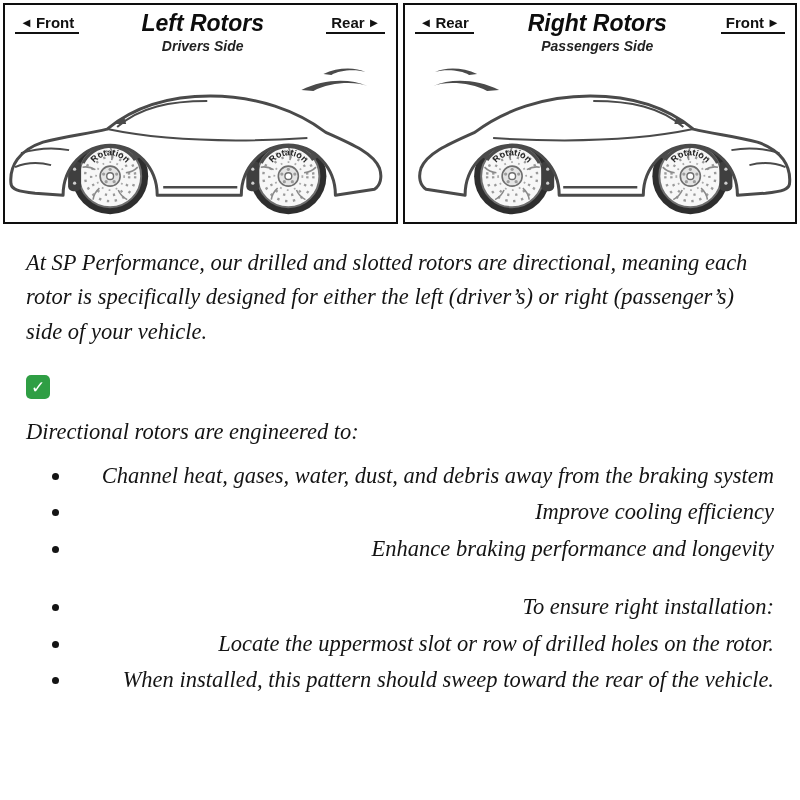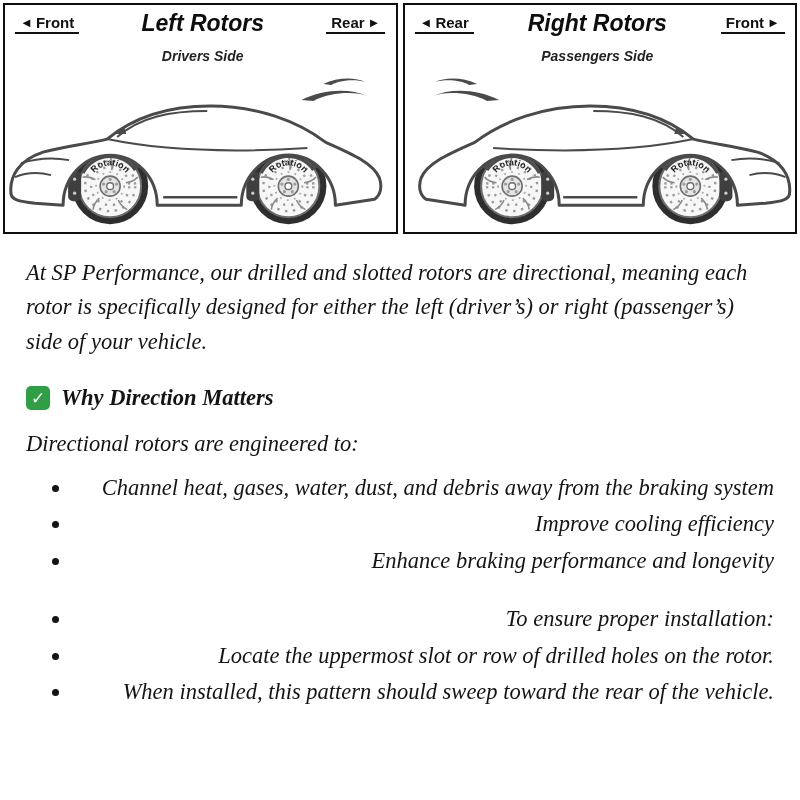--- a/index.html
+++ b/index.html
@@ -8,21 +8,21 @@
   
   .diagram { display:flex; gap:5px; padding:3px 3px 0 3px; }
   .panel { flex:1; border:2px solid #0e0e0e; background:#ffffff; min-width:0; }
   .panel-header { display:flex; justify-content:space-between; align-items:flex-start; padding:7px 10px 0 10px; }
   .dir { display:flex; align-items:center; gap:3px; border-bottom:2.5px solid #111;
          padding:0 5px 1px 5px; font-family:"Liberation Sans",sans-serif;
          font-weight:700; font-size:15px; color:#111; margin-top:2px; }
   .dir .arrow { font-size:13px; line-height:1; }
   .title-block { text-align:center; margin-top:-2px; }
   .panel-title { font-family:"Liberation Sans",sans-serif; font-weight:700; font-size:23px; color:#0d0d0d;font-style:italic; }
-  .panel-sub { font-family:"Liberation Sans",sans-serif; font-weight:700; font-style:italic; font-size:14px; color:#222; margin-top:11px; }
+  .panel-sub { font-family:"Liberation Sans",sans-serif; font-weight:700; font-style:italic; font-size:14px; color:#222; margin-top:1px; }
   .car-svg { display:block; width:100%; height:auto; }
   .rot-text { font-family:"Liberation Sans",sans-serif; font-size:9px; font-weight:700; fill:#262626; }
 
   
   .content { padding:12px 26px 10px 26px; font-size:22.5px;font-style:italic; }
   .intro { line-height:1.52; margin:10px 0 22px 0; }
   .h-row { display:flex; align-items:center; gap:11px; margin:26px 0 16px 0; }
   .h-row.bold { font-weight:700; }
   .check-icon { width:24px; height:24px; border-radius:5px; background:#2f9e44;
                 color:#ffffff; display:flex; align-items:center; justify-content:center;
@@ -173,31 +173,30 @@
     </svg>
   </div>
 </div>
 
 <div class="content">
 
   <p class="intro">At SP Performance, our drilled and slotted rotors are directional, meaning each rotor is specifically designed for either the left (driver’s) or right (passenger’s) side of your vehicle.</p>
 
   <div class="h-row bold">
     <span class="check-icon">✓</span>
-    <span>Why Direction Matters</span>
   </div>
 
   <p class="lead">Directional rotors are engineered to:</p>
 
   <ul class="bullets">
     <li>Channel heat, gases, water, dust, and debris away from the braking system</li>
     <li>Improve cooling efficiency</li>
     <li>Enhance braking performance and longevity</li>
   </ul>
 
 
   <ul class="bullets">
-    <li>To ensure proper installation:</li>
+    <li>To ensure right installation:</li>
     <li>Locate the uppermost slot or row of drilled holes on the rotor.</li>
     <li>When installed, this pattern should sweep toward the rear of the vehicle.</li>
   </ul>
 
 </div>
 
 </body></html>

